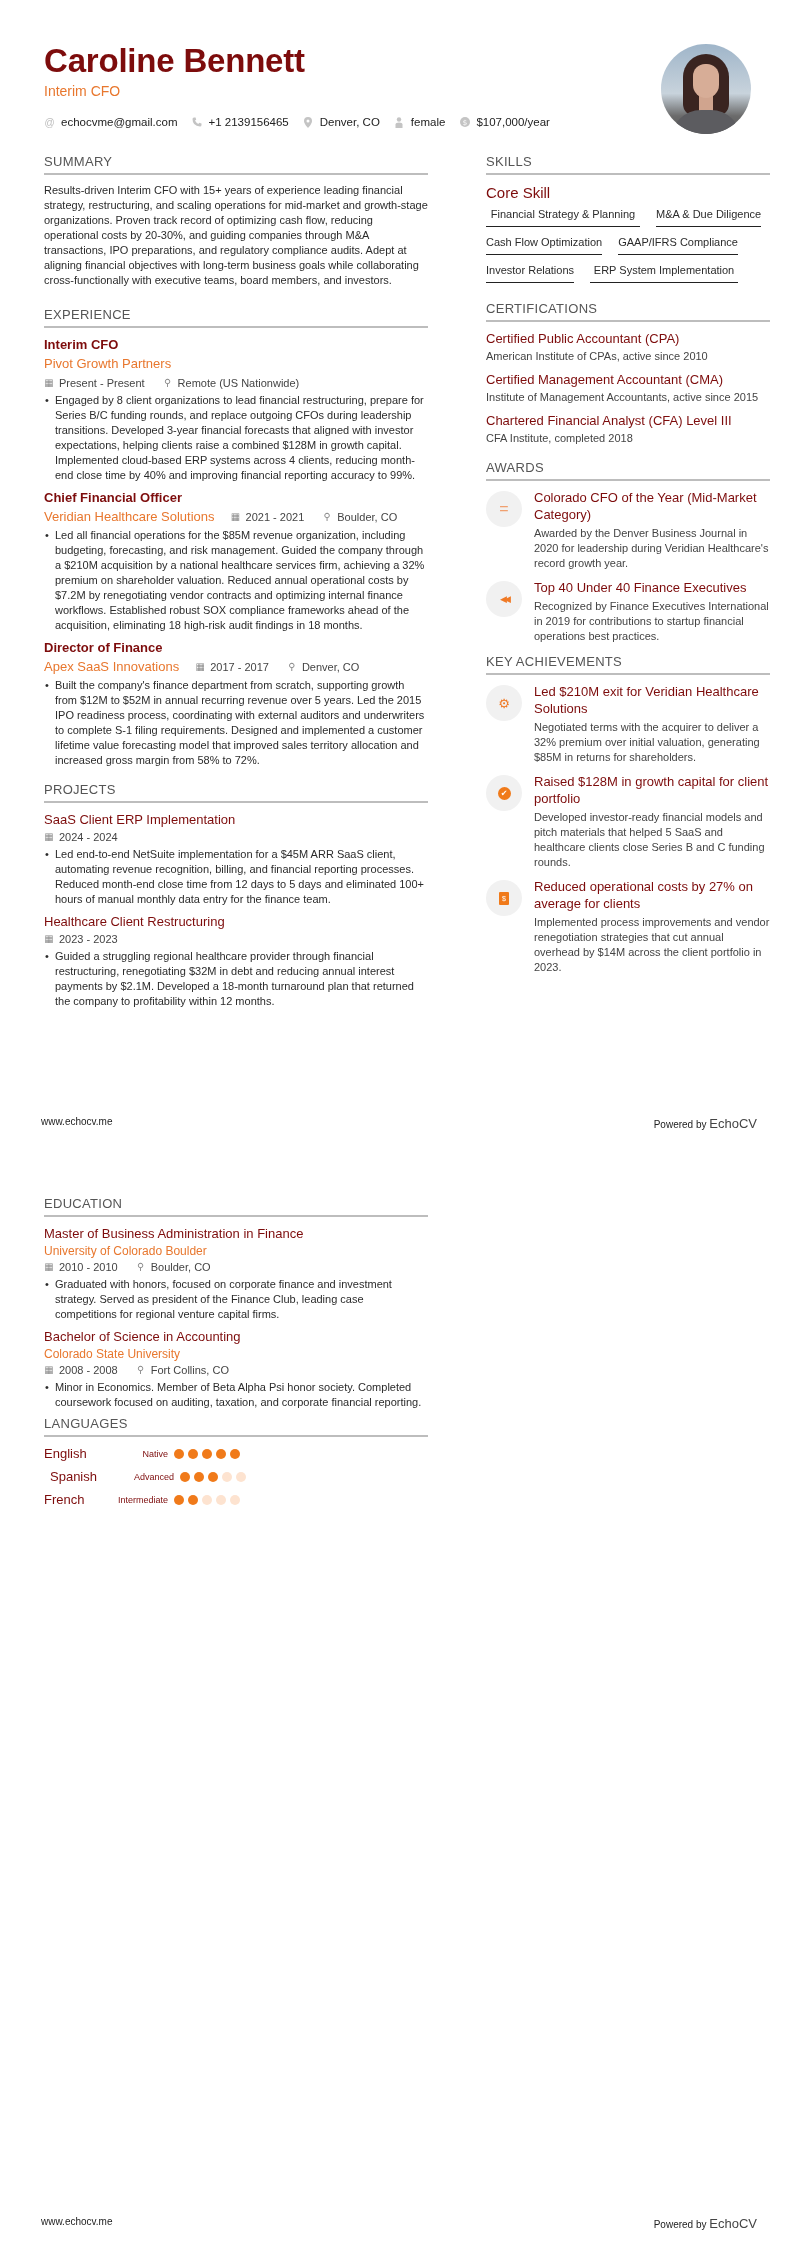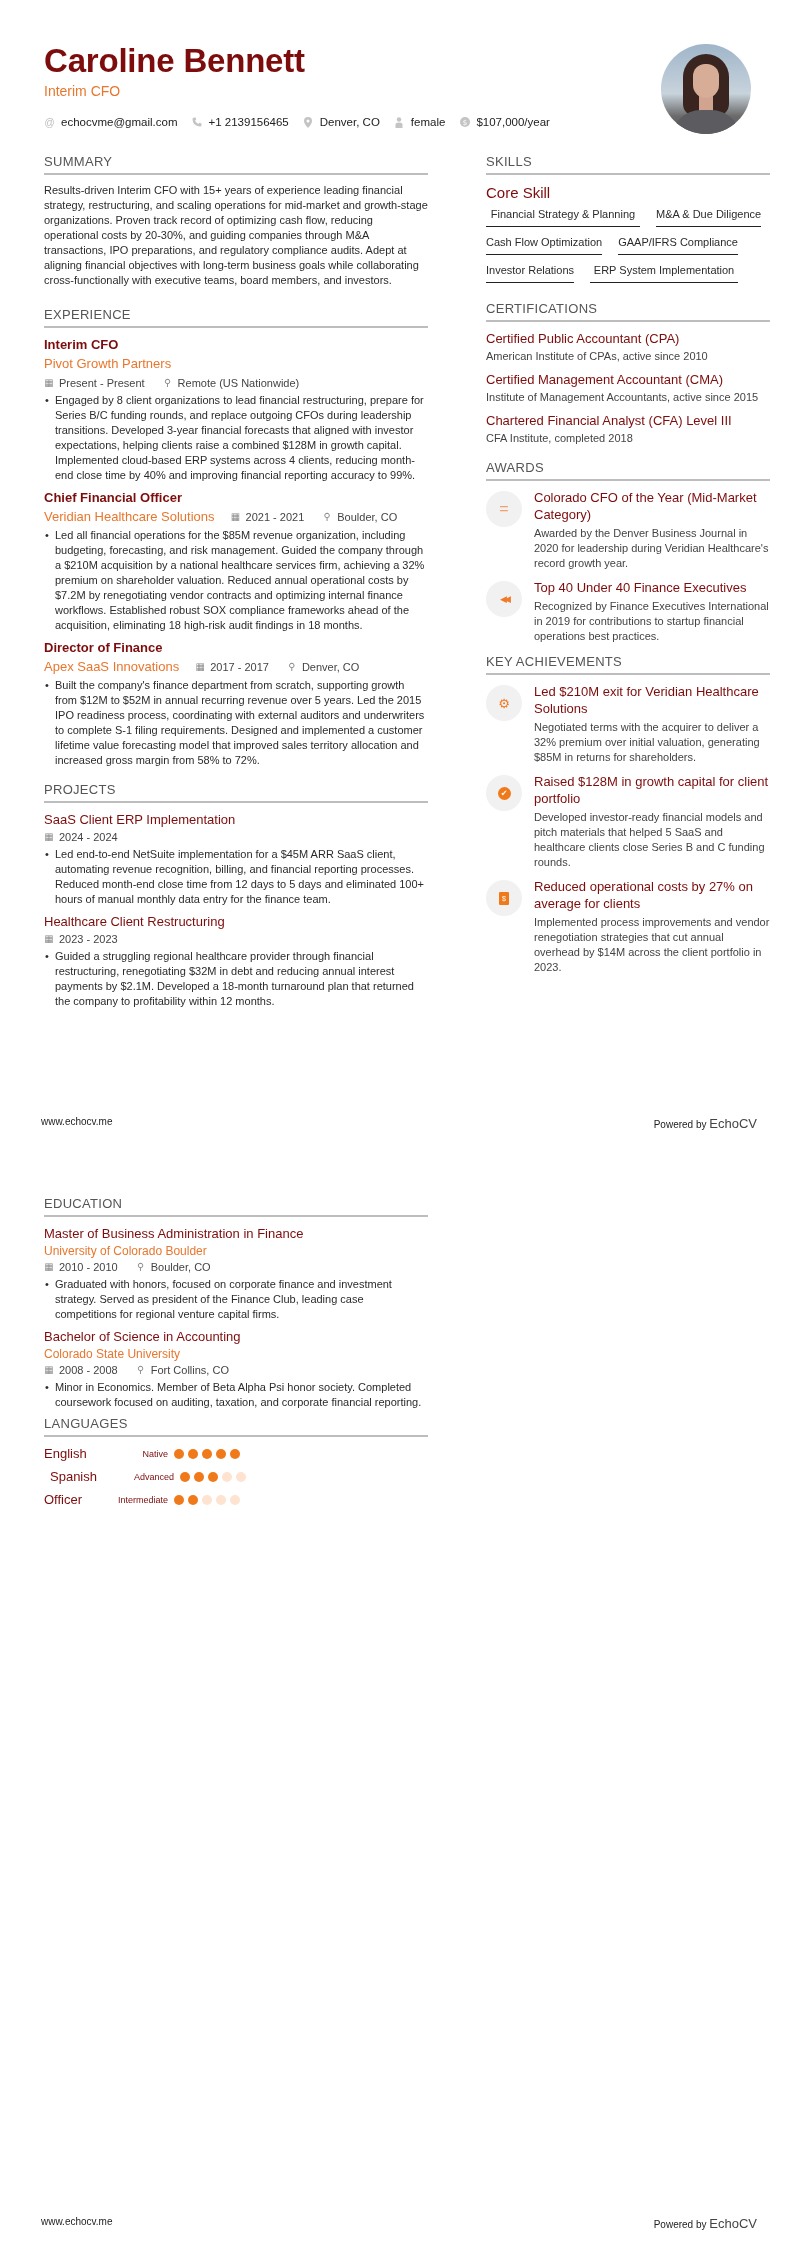--- a/index.html
+++ b/index.html
@@ -377,21 +377,21 @@
           <span class="lang-l">Advanced</span>
           <span class="dots">
               <i class="d on"></i>
               <i class="d on"></i>
               <i class="d on"></i>
               <i class="d"></i>
               <i class="d"></i>
             </span>
         </div>
         <div class="lang">
-          <span class="lang-n">Officer</span>
+          <span class="lang-n">French</span>
           <span class="lang-l">Intermediate</span>
           <span class="dots">
               <i class="d on"></i>
               <i class="d on"></i>
               <i class="d"></i>
               <i class="d"></i>
               <i class="d"></i>
             </span>
         </div>
       </div>

